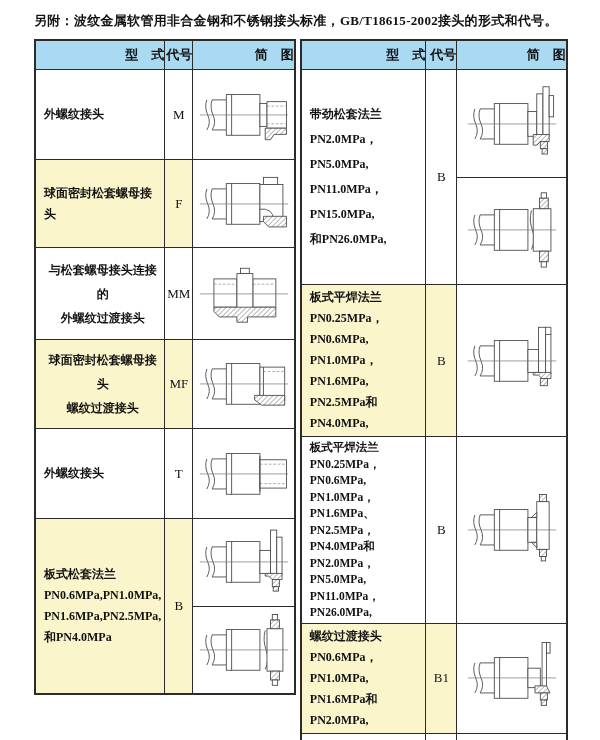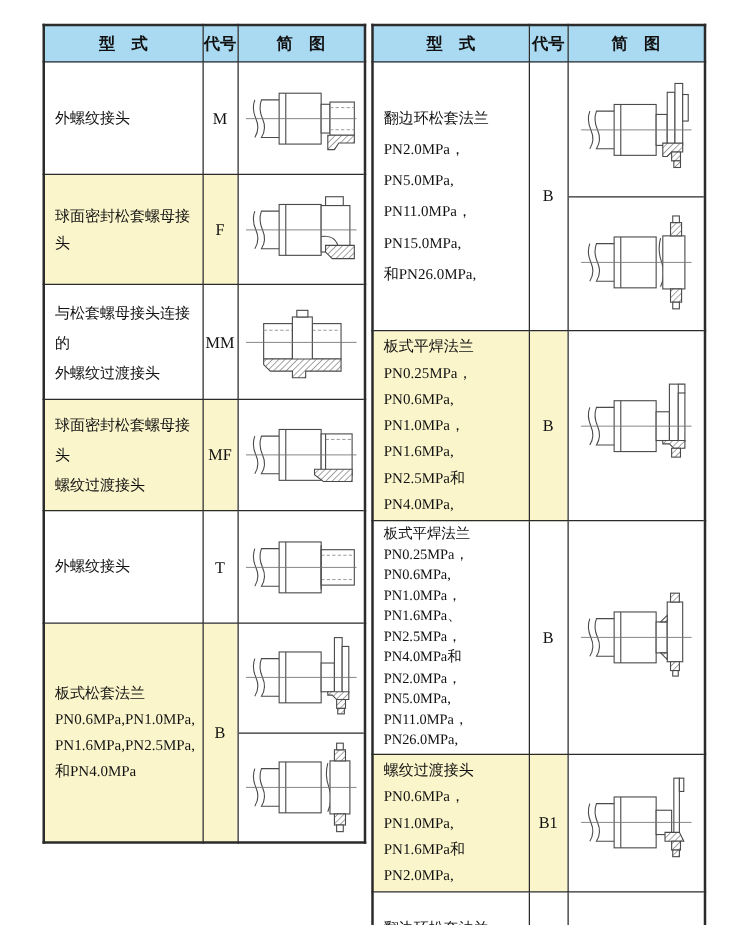--- a/index.html
+++ b/index.html
@@ -9,46 +9,47 @@
     --line:#4a4a4a;
   }
   html,body{margin:0;padding:0;background:#fff;}
   body{width:600px;height:740px;overflow:hidden;
        font-family:"Liberation Serif","DejaVu Serif",serif;color:#111;}
   .page{padding:10px 0 0 34px;}
   .title{font-size:13px;font-weight:600;letter-spacing:.3px;margin:2px 0 0 0;}
   .tables{display:flex;gap:4px;margin-top:9px;align-items:flex-start;}
   table.tbl{border-collapse:collapse;table-layout:fixed;border:2px solid var(--border);}
   .tbl th,.tbl td{border:1px solid var(--border);padding:0;}
-  .tbl th{background:var(--header-bg);font-size:13px;font-weight:600;height:28px;text-align:center;}
-  td.type{font-size:12px;line-height:21px;padding:2px 3px 2px 8px;white-space:pre-line;vertical-align:middle;}
+  .tbl th{background:var(--header-bg);font-size:13px;font-weight:600;height:28px;text-align:right;}
+  td.type{font-size:12px;line-height:21px;padding:2px 3px 2px 8px;white-space:pre-line;vertical-align:middle;font-weight:bold;}
   td.code{text-align:center;vertical-align:middle;font-size:13px;}
   tr.hl td.type,tr.hl td.code{background:var(--hl-bg);}
   td.diag{padding:0;background:#fff;vertical-align:middle;}
   .dstack{display:flex;flex-direction:column;}
   .half{flex:1;display:flex;align-items:center;justify-content:center;overflow:hidden;}
   .half + .half{border-top:1px solid var(--border);}
   .fit-svg{width:92px;height:auto;display:block;}
   
   .lr0{height:90px}.lr1{height:88px}.lr2{height:92px}.lr3{height:89px}.lr4{height:90px}.lr5{height:168px}
   .lr0 .dstack{height:86px}.lr1 .dstack{height:84px}.lr2 .dstack{height:88px}
   .lr3 .dstack{height:85px}.lr4 .dstack{height:86px}.lr5 .dstack{height:174px}
   
   .rr0{height:215px}.rr1{height:100px}.rr2{height:106px}.rr3{height:105px}.rr4{height:101px}
   .rr0 .dstack{height:211px}.rr1 .dstack{height:96px}.rr2 .dstack{height:102px}
   .rr3 .dstack{height:101px}.rr4 .dstack{height:97px}
   
-  .lr2 td.type,.lr3 td.type{line-height:24px;}
+  .lr2 td.type,.lr3 td.type{line-height:24px;text-align:center;}
   .rr0 td.type{line-height:25px;}
   .rr2 td.type{line-height:16.5px;font-size:11.5px;}
 </style>
 </head>
 <body>
 
 <div class="page">
+  <div class="title">另附：波纹金属软管用非合金钢和不锈钢接头标准，GB/T18615-2002接头的形式和代号。</div>
 
   <div class="tables">
 
     <table class="tbl">
       <colgroup>
           <col style="width:127px">
           <col style="width:28px">
           <col style="width:102px">
         </colgroup>
       <tbody>
@@ -257,21 +258,21 @@
           <col style="width:31px">
           <col style="width:110px">
         </colgroup>
       <tbody>
           <tr>
         <th>型　式</th>
         <th>代号</th>
         <th>简　图</th>
       </tr>
       <tr class="rr0">
-        <td class="type">翻边环松套法兰
+        <td class="type">带劲松套法兰
 PN2.0MPa，PN5.0MPa,
 PN11.0MPa，PN15.0MPa,
 和PN26.0MPa,</td>
         <td class="code">B</td>
         <td class="diag">
               <div class="dstack">
                 <div class="half">
                   <svg class="fit-svg" viewBox="0 0 104 88">
                     <defs>
                       <pattern id="hx7" patternUnits="userSpaceOnUse" width="4" height="4" patternTransform="rotate(45)">

